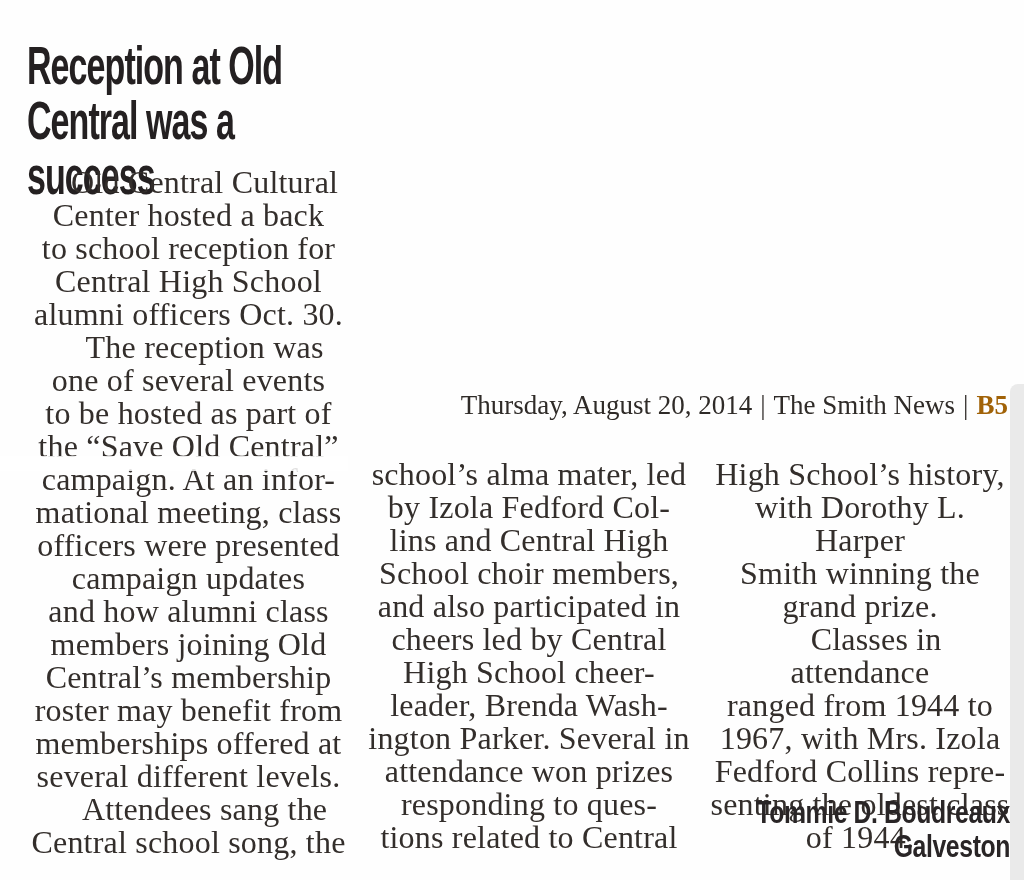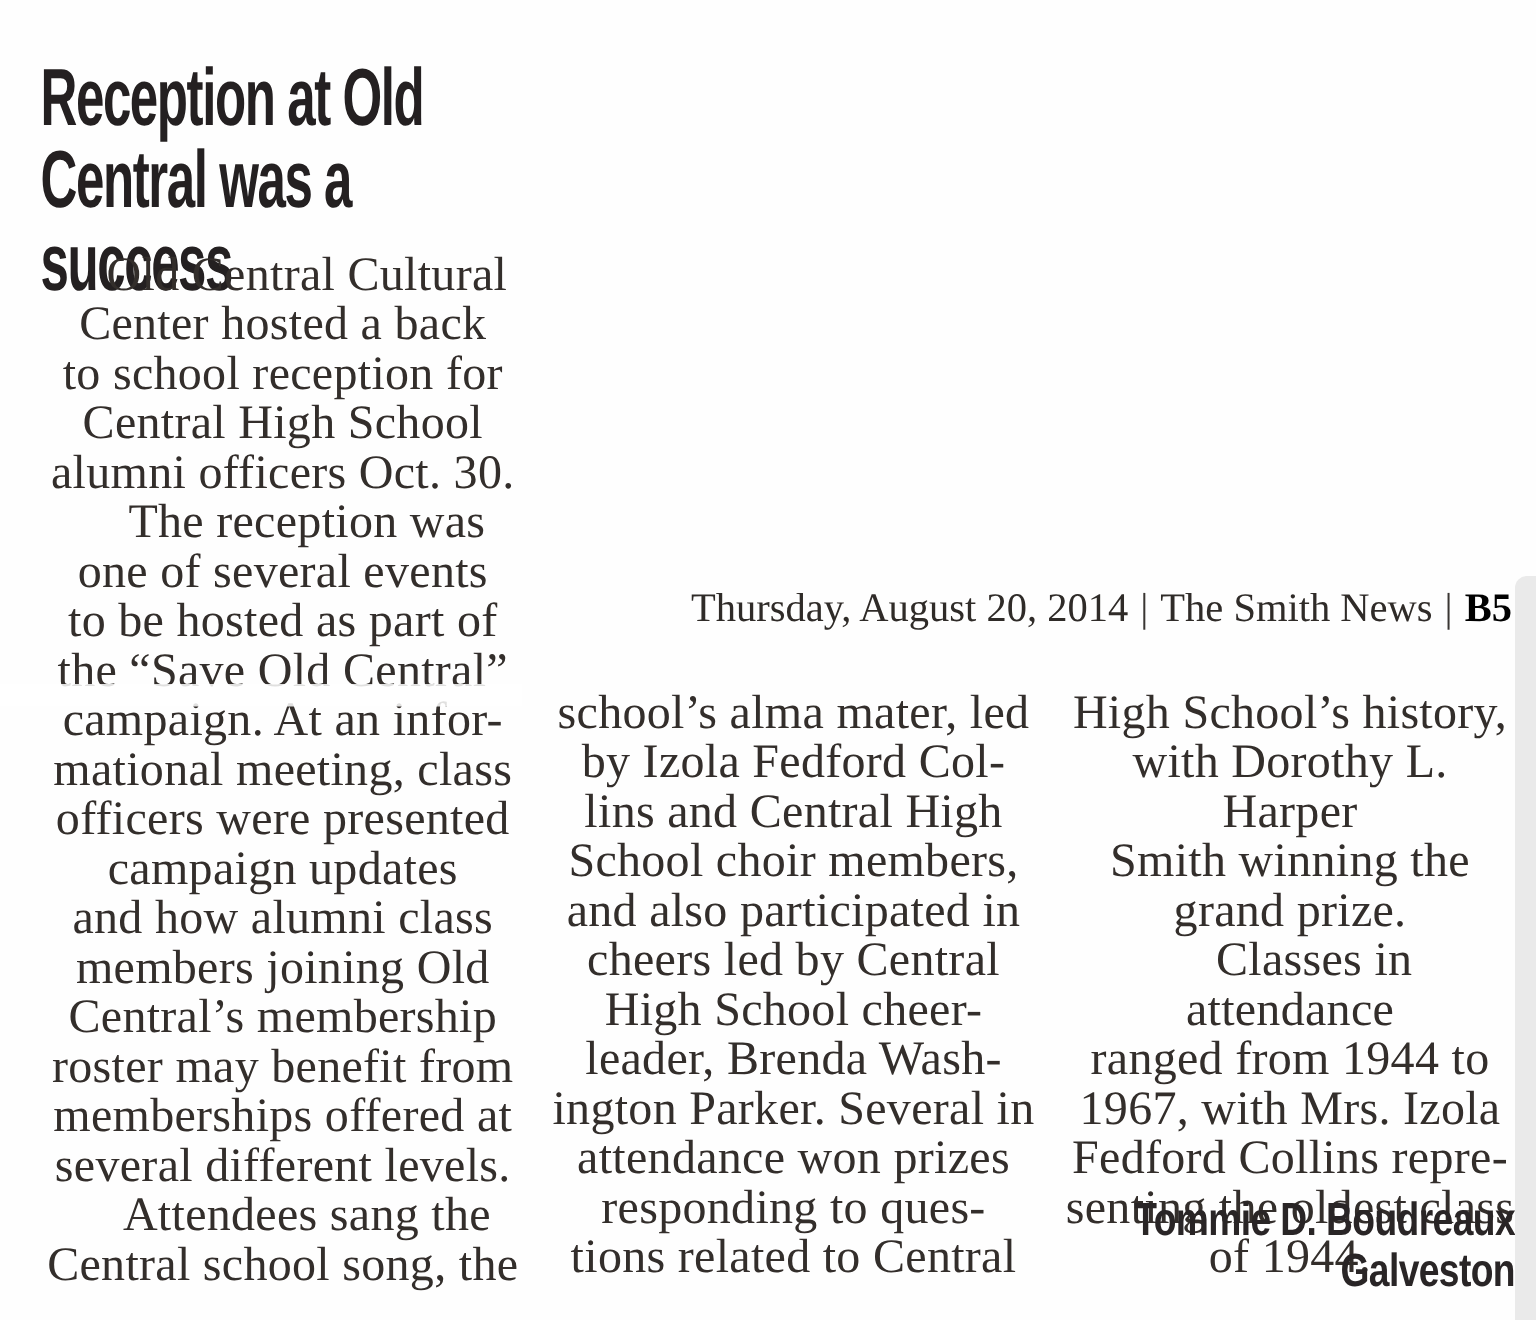--- a/index.html
+++ b/index.html
@@ -55,21 +55,21 @@
     color: #2f2b28;
     white-space: nowrap;
   }
   .dateline .sep {
     font-weight: normal;
     padding: 0 8px;
     color: #3a3633;
   }
   .dateline .page-no {
     font-weight: bold;
-    color: #000000;
+    color: #a16207;
   }
 
   
   .byline {
     position: absolute;
     top: 796px;
     right: 14px;
     width: 420px;
     text-align: right;
     font-family: "Liberation Sans", sans-serif;

